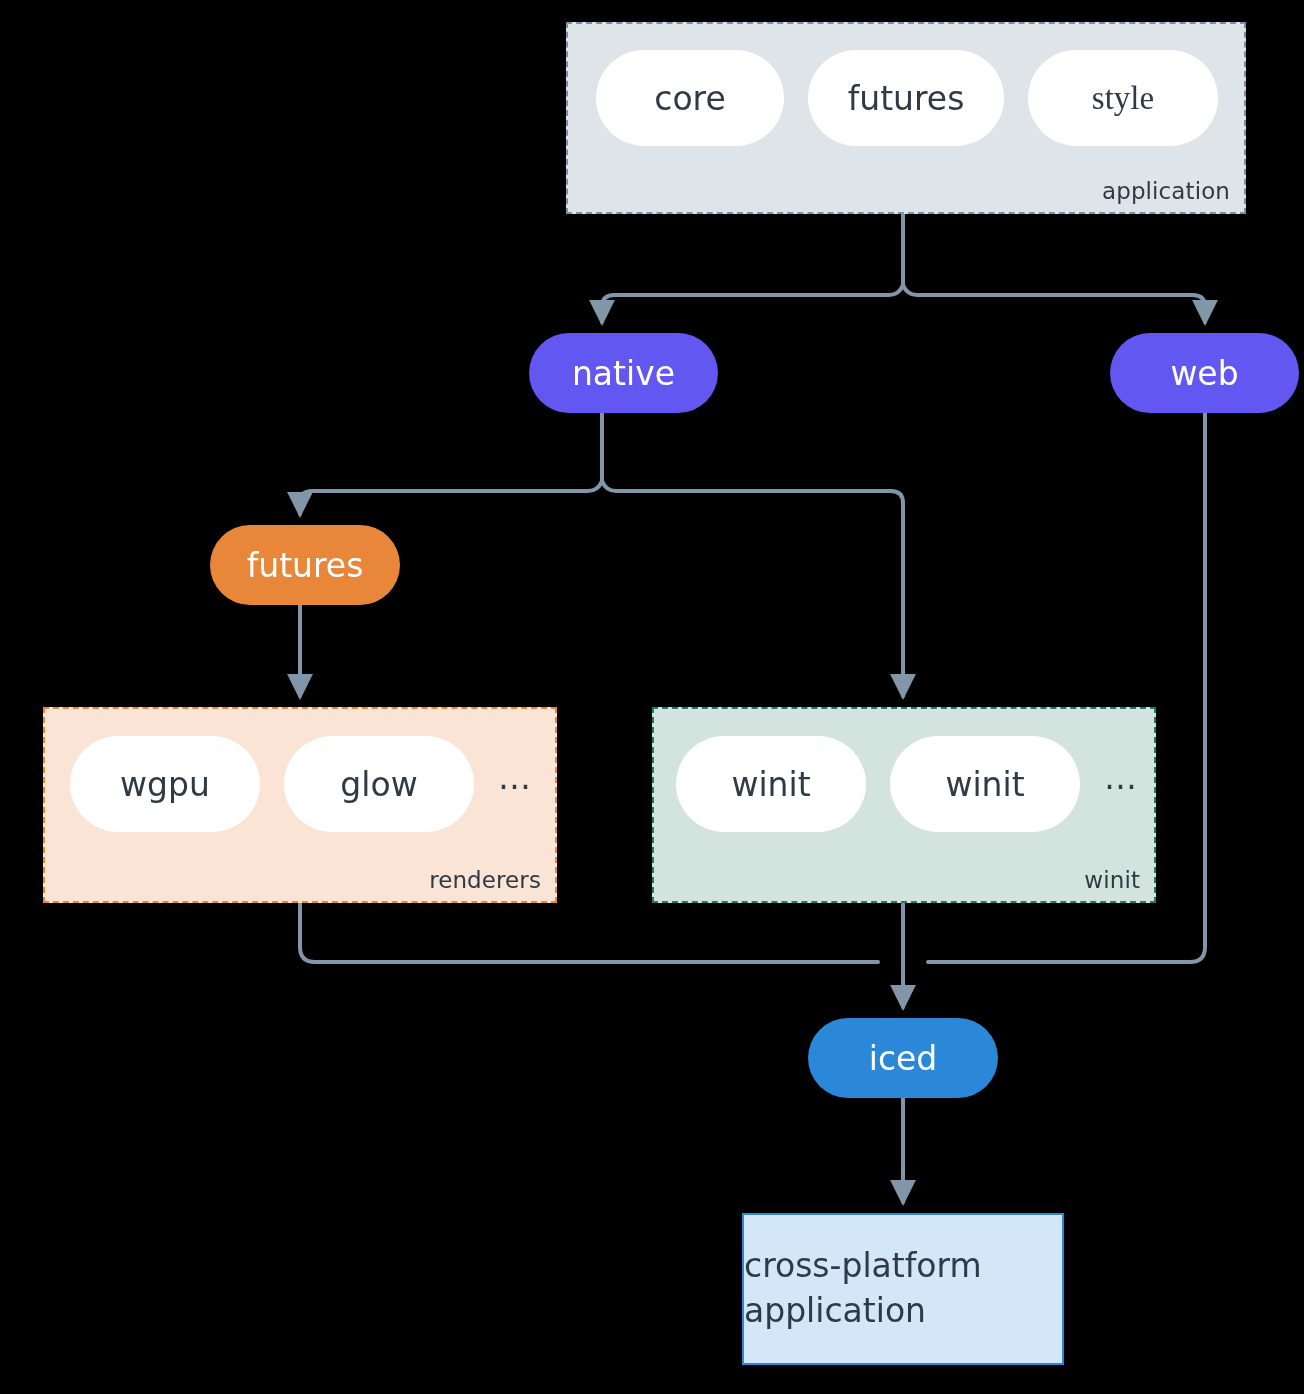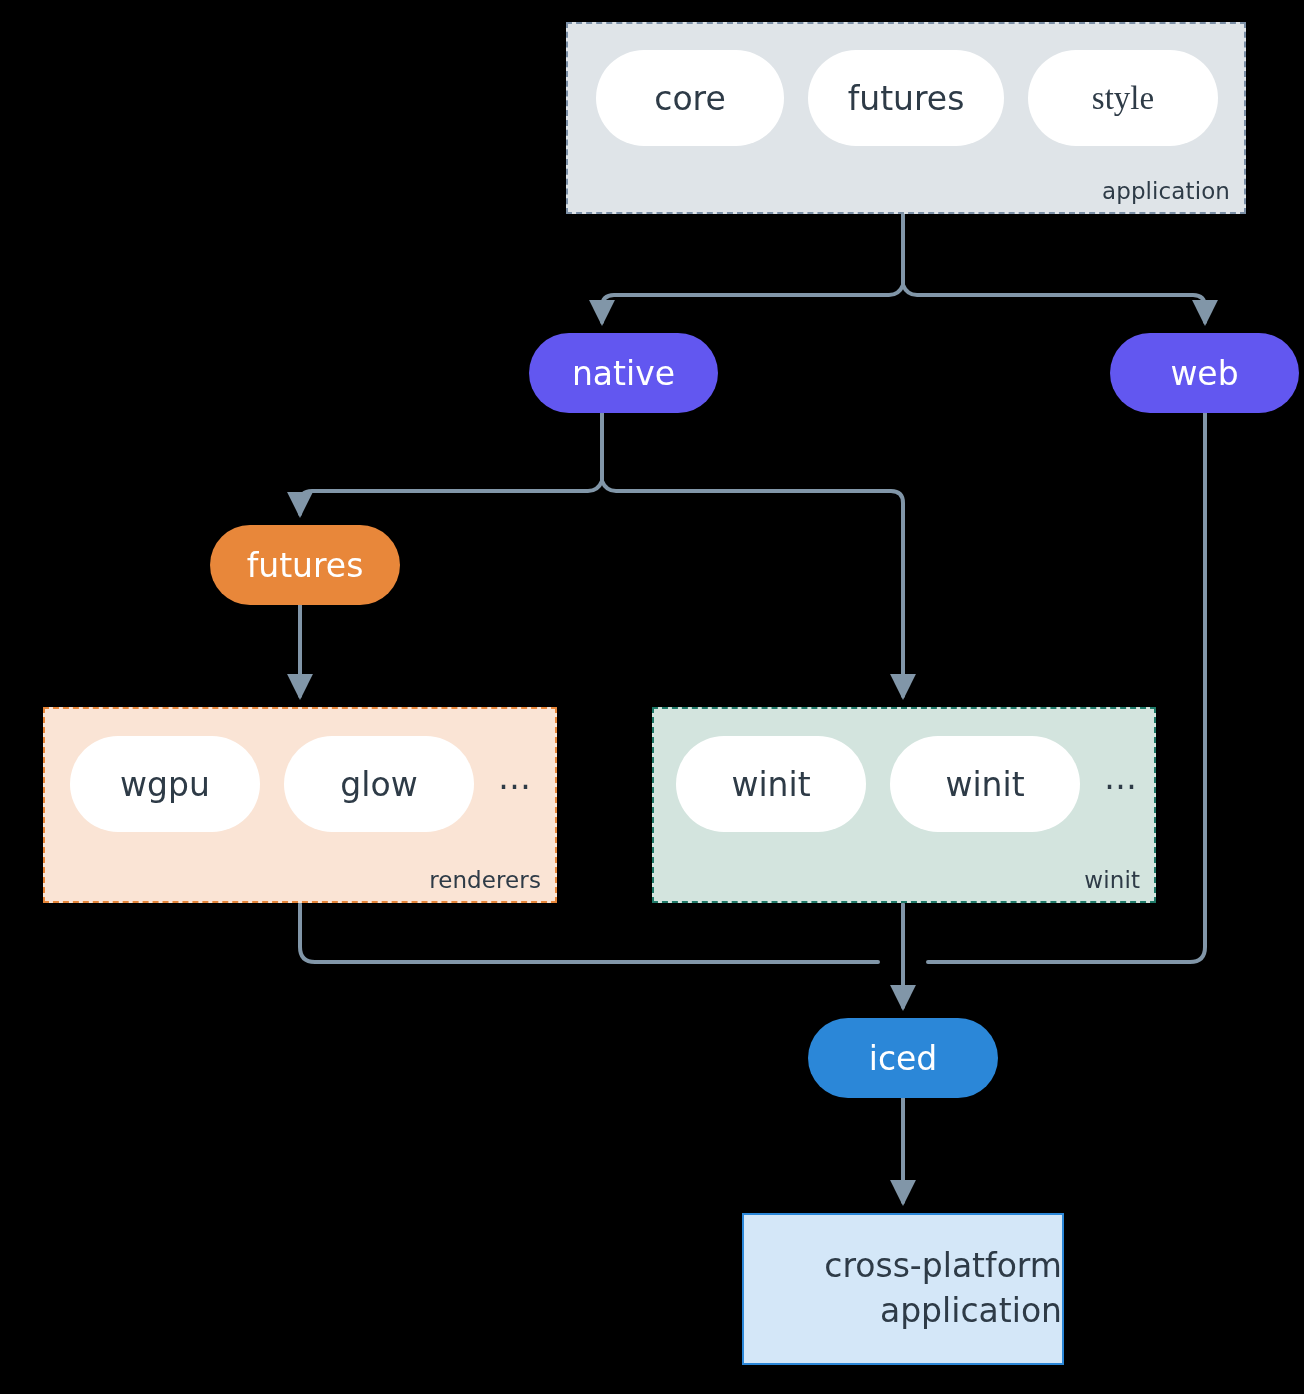--- a/index.html
+++ b/index.html
@@ -143,21 +143,21 @@
   
   #node-application {
     position: absolute;
     left: 722px; top: 1213px;
     width: 322px; height: 152px;
     background: #D4E7F8;
     border: 2px solid #2B87D8;
     box-sizing: border-box;
     display: flex;
     flex-direction: column;
-    align-items: flex-end;
+    align-items: flex-start;
     justify-content: center;
     font-size: 33px;
     color: #2E3B47;
     line-height: 1.35;
     text-align: center;
   }
 </style>
 </head>
 <body>
 

